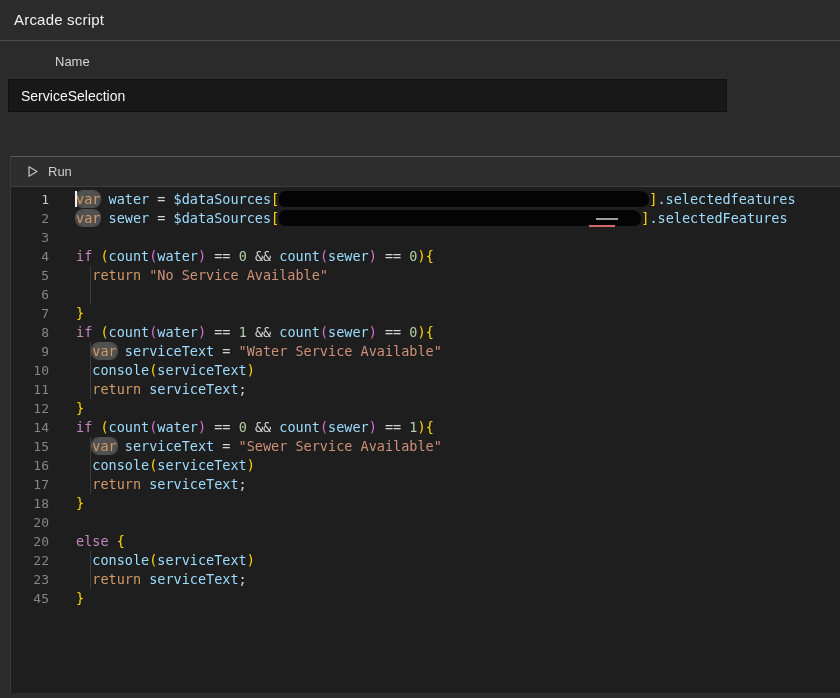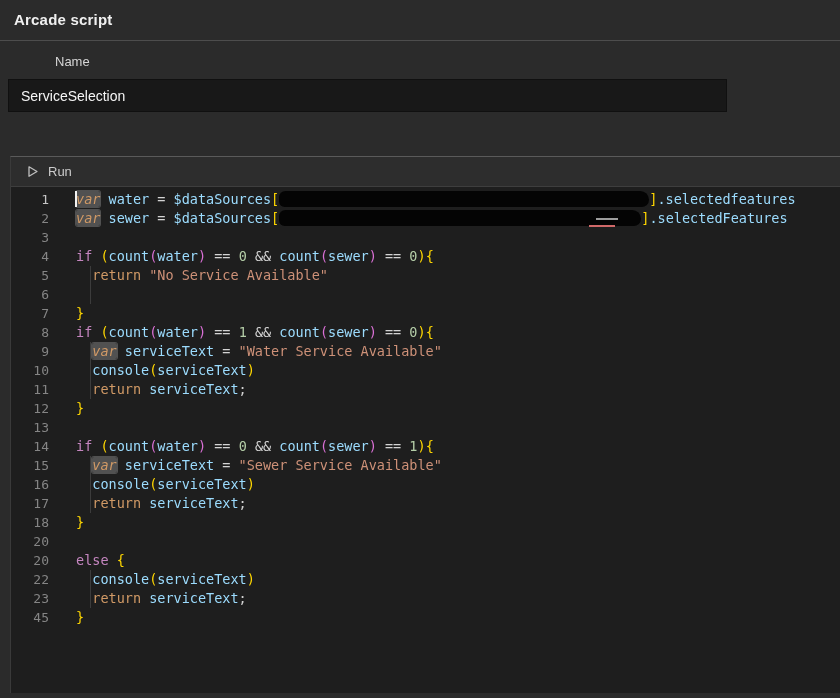--- a/index.html
+++ b/index.html
@@ -6,21 +6,21 @@
   body{
     width:840px;height:698px;overflow:hidden;
     background:#2b2b2b;
     font-family:"Liberation Sans",sans-serif;
     position:relative;
   }
   
   .dlg-header{position:absolute;left:0;top:0;width:100%;height:40px;}
   .dlg-title{
     position:absolute;left:14px;top:11px;
-    color:#f0f0f0;font-size:15px;font-weight:700;letter-spacing:.2px;
+    color:#f0f0f0;font-size:15px;font-weight:400;letter-spacing:.2px;
   }
   .dlg-divider{position:absolute;left:0;top:40px;width:100%;height:1px;background:#4d4d4d;}
   
   .name-label{position:absolute;left:14px;top:54px;color:#d6d6d6;font-size:13px;margin-left:41px;}
   .name-input{
     position:absolute;left:8px;top:79px;width:719px;height:33px;
     background:#181818;border:1px solid #101010;box-sizing:border-box;
     color:#f5f5f5;font-size:14px;font-family:"Liberation Sans",sans-serif;
     padding:0 12px;outline:none;
   }
@@ -56,21 +56,21 @@
     flex:1;position:relative;padding-left:27px;white-space:pre;color:#d4d4d4;
   }
   .t-k1{color:#c586c0;}              
   .t-k2{color:#d19a66;}              
   .t-s{color:#ce9178;}               
   .t-n{color:#b5cea8;}               
   .t-v{color:#9cdcfe;}               
   .t-o{color:#d4d4d4;}               
   .t-b1{color:#ffd700;}              
   .t-b2{color:#da70d6;}              
-  .t-hl{color:#d19a66;background:#515151;box-shadow:0 0 0 1px #515151;border-radius:2px;font-style:italic;}
+  .t-hl{color:#d19a66;background:#515151;box-shadow:0 0 0 1px #515151;border-radius:7px;}
   .redact{
     display:inline-block;vertical-align:-3px;height:16px;background:#040404;
     border-radius:8px 11px 9px 7px;
   }
   .indent-guide{position:absolute;left:41px;top:0;bottom:0;width:1px;background:#3c3c3c;}
   .text-cursor{position:absolute;left:26px;top:1px;width:1.5px;height:16px;background:#f2f2f2;z-index:2;}
   .deco-underscore{position:absolute;height:2px;background:#9d9d9d;top:9px;z-index:3;}
   .deco-squiggle{position:absolute;height:0;border-bottom:2px solid #d16969;top:16px;z-index:3;}
 </style>
 </head>
@@ -138,24 +138,20 @@
       </div>
       <div class="code-line">
         <span class="gutter">11</span>
         <span class="content"><span class="indent-guide"></span><span class="t-o">  </span><span class="t-k2">return</span><span class="t-o"> </span><span class="t-v">serviceText</span><span class="t-o">;</span></span>
       </div>
       <div class="code-line">
         <span class="gutter">12</span>
         <span class="content"><span class="t-b1">}</span></span>
       </div>
       <div class="code-line">
-        <span class="gutter">13</span>
-        <span class="content"></span>
-      </div>
-      <div class="code-line">
         <span class="gutter">14</span>
         <span class="content"><span class="t-k1">if</span><span class="t-o"> </span><span class="t-b1">(</span><span class="t-v">count</span><span class="t-b2">(</span><span class="t-v">water</span><span class="t-b2">)</span><span class="t-o"> == </span><span class="t-n">0</span><span class="t-o"> &amp;&amp; </span><span class="t-v">count</span><span class="t-b2">(</span><span class="t-v">sewer</span><span class="t-b2">)</span><span class="t-o"> == </span><span class="t-n">1</span><span class="t-b1">)</span><span class="t-b1">{</span></span>
       </div>
       <div class="code-line">
         <span class="gutter">15</span>
         <span class="content"><span class="indent-guide"></span><span class="t-o">  </span><span class="t-hl">var</span><span class="t-o"> </span><span class="t-v">serviceText</span><span class="t-o"> = </span><span class="t-s">"Sewer Service Available"</span></span>
       </div>
       <div class="code-line">
         <span class="gutter">16</span>
         <span class="content"><span class="indent-guide"></span><span class="t-o">  </span><span class="t-v">console</span><span class="t-b1">(</span><span class="t-v">serviceText</span><span class="t-b1">)</span></span>

